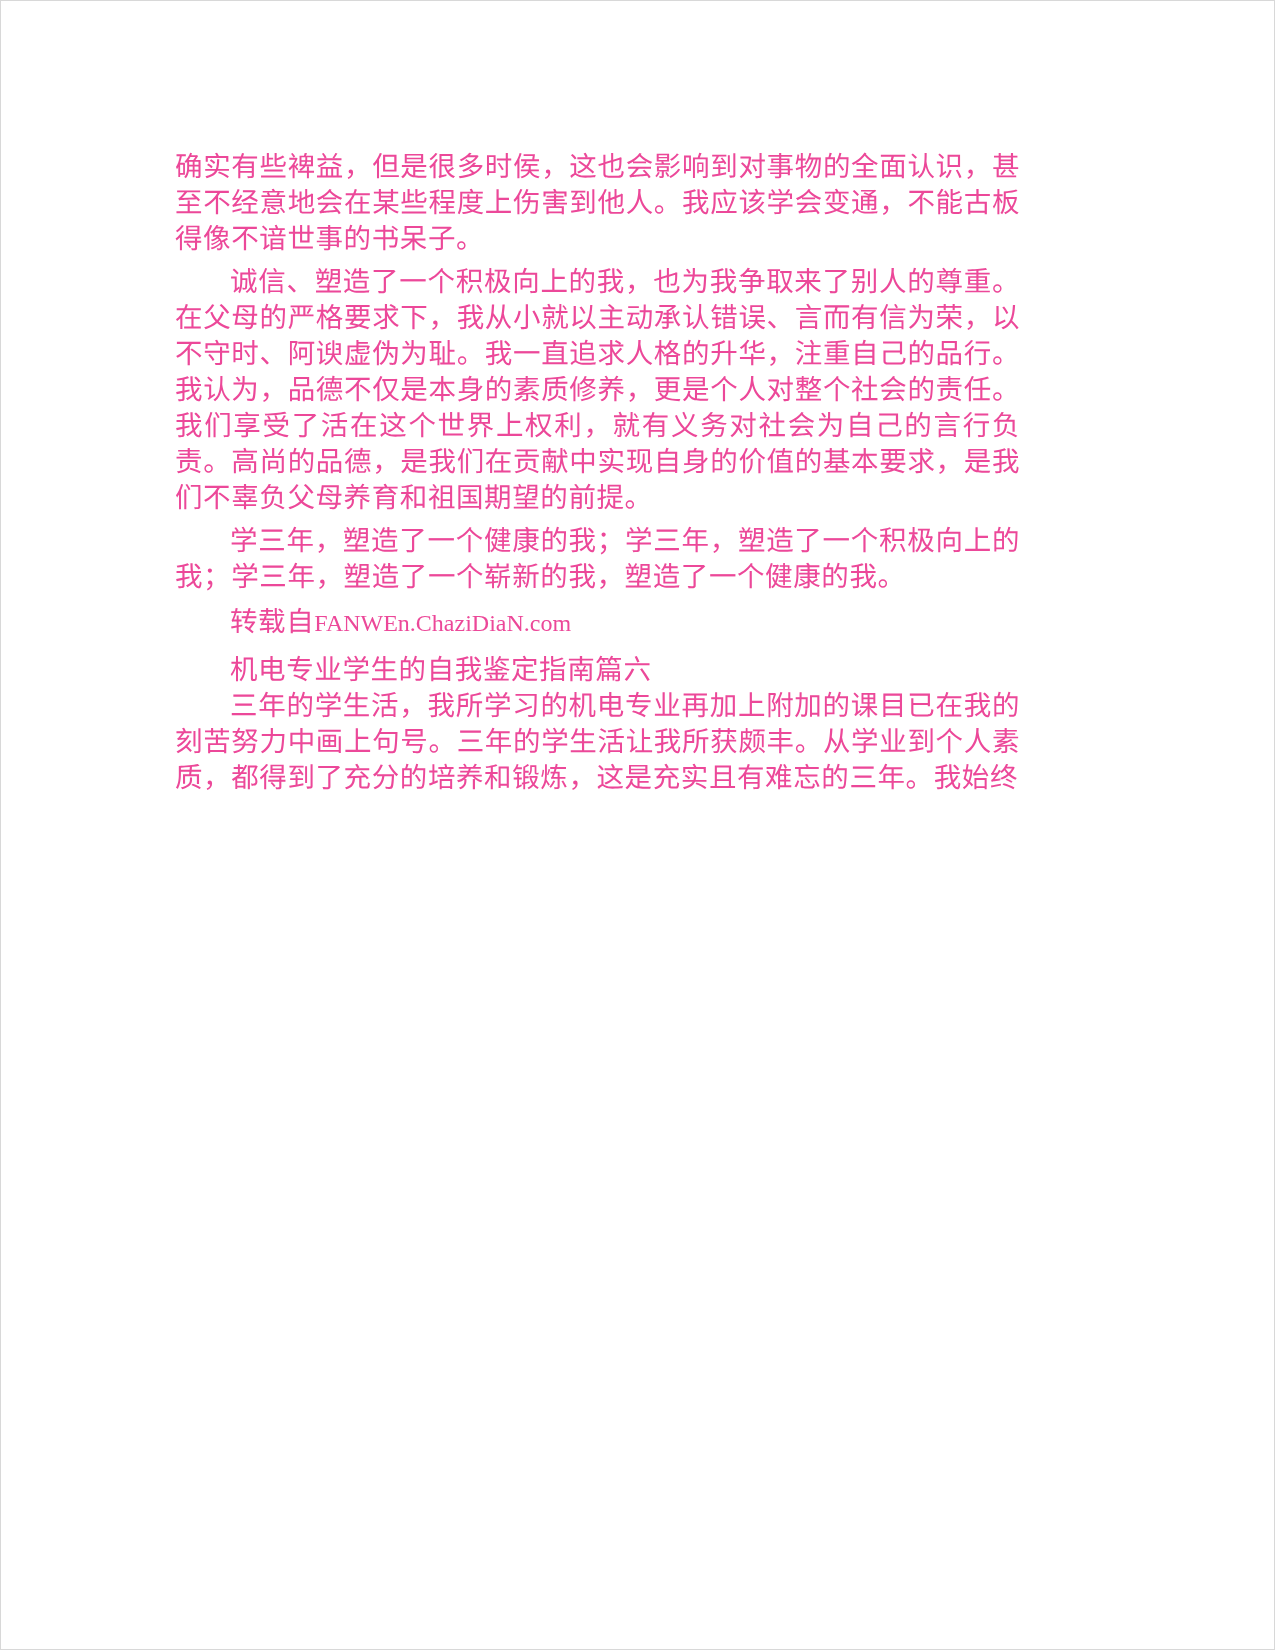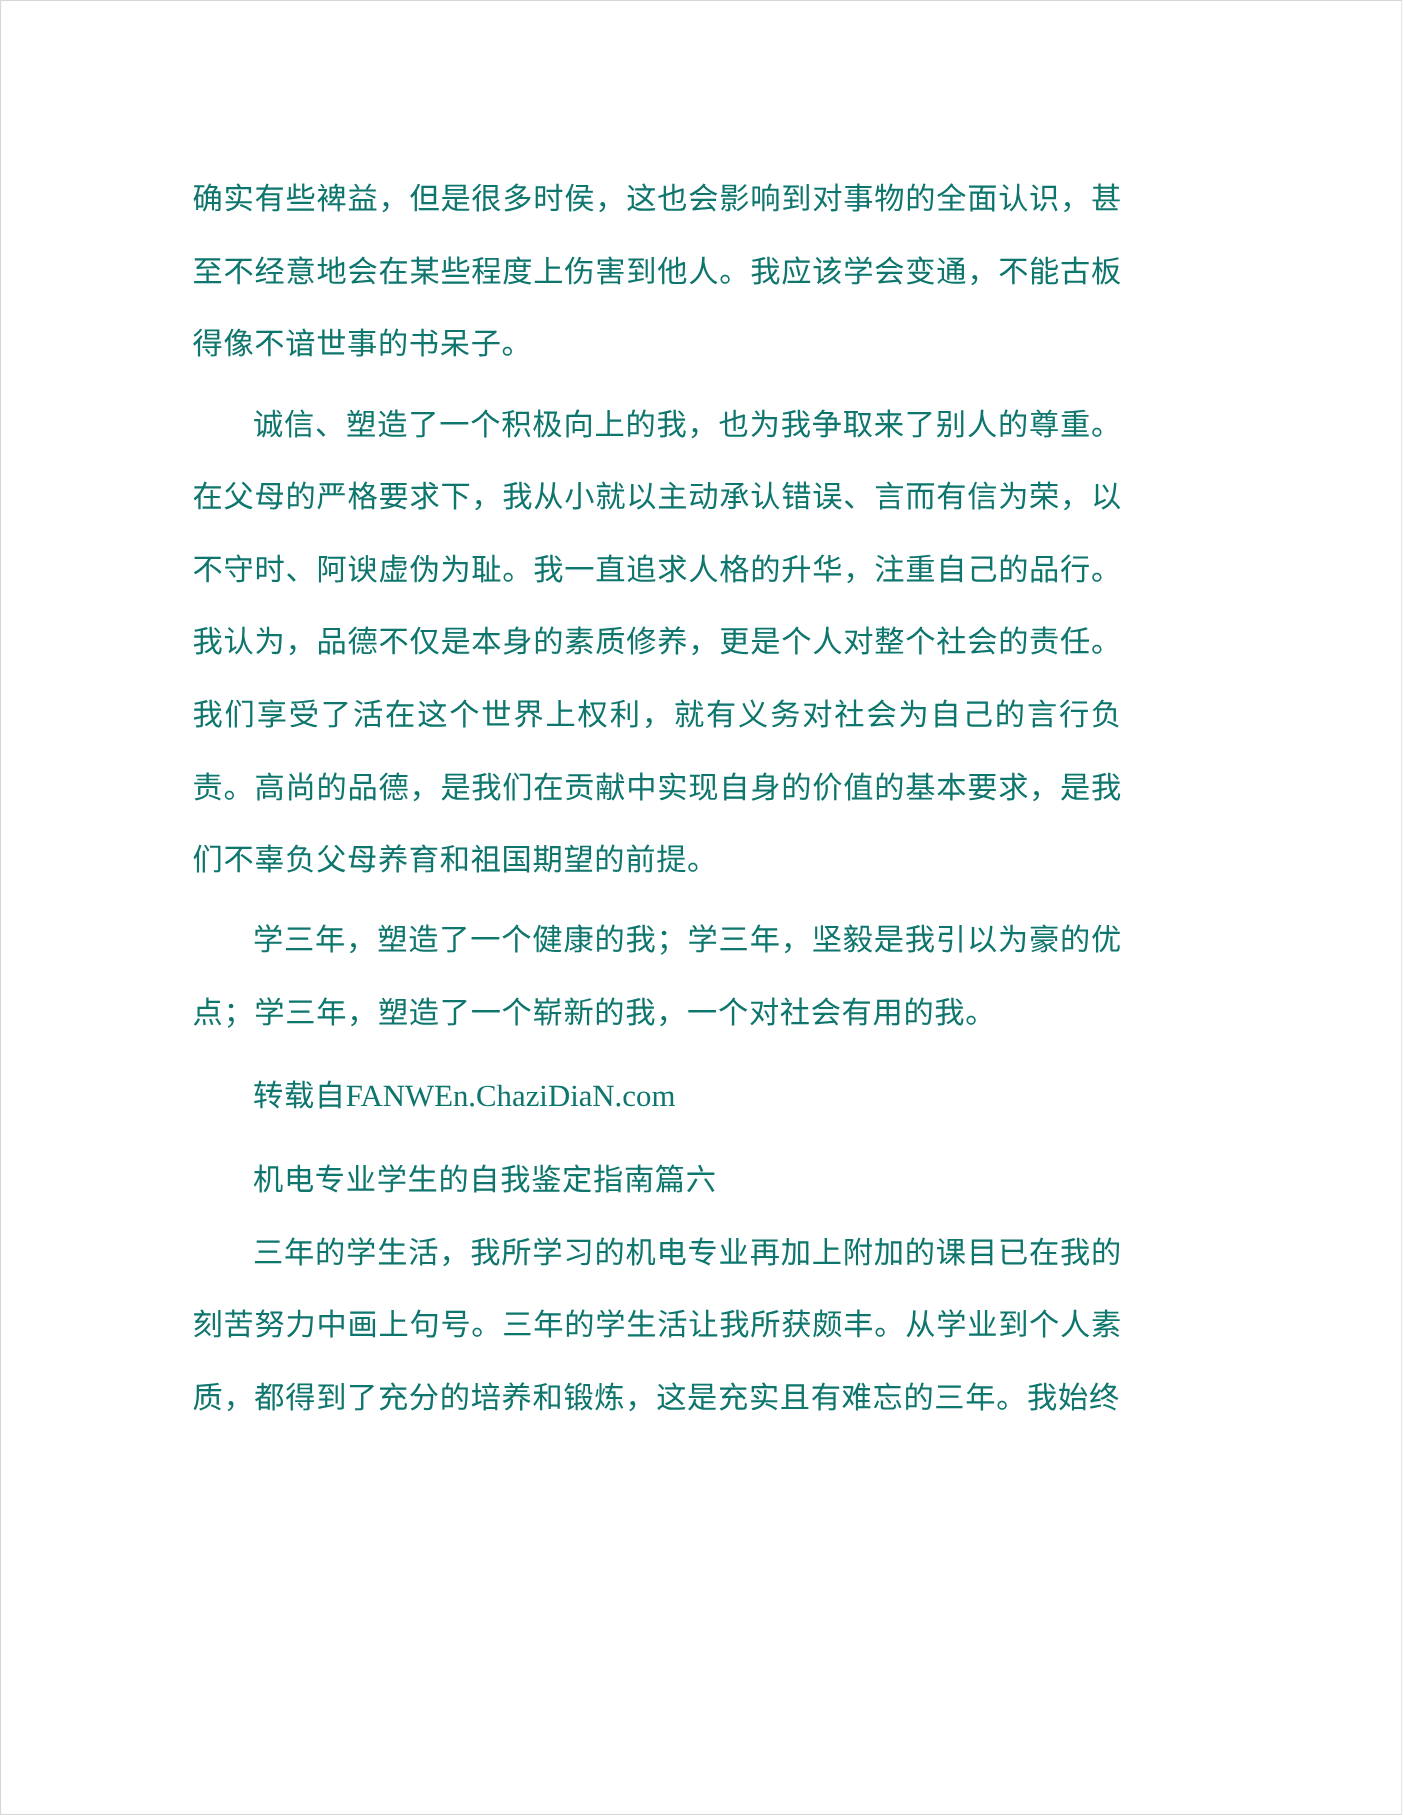--- a/index.html
+++ b/index.html
@@ -30,61 +30,61 @@
   .content {
     position: absolute;
     left: 175px;
     top: 148px;
     width: 845px;
   }
   p.para {
     margin: 0 0 0 0;
     font-family: "DejaVu Serif", "Liberation Serif", serif;
     font-size: 27.5px;
-    line-height: 66px;
-    color: #0f766e;
+    line-height: 36px;
+    color: #ec4899;
     text-align: justify;
     text-justify: inter-ideograph;
     letter-spacing: 0.6px;
     word-break: break-all;
   }
   p.indent {
     text-indent: 2em;
   }
   p.gap-top {
     margin-top: 7px;
   }
   p.source {
     text-indent: 2em;
     margin-top: 9px;
     margin-bottom: 9px;
   }
   p.source .latin {
     font-family: "Liberation Serif", "DejaVu Serif", serif;
-    font-size: 28px;
+    font-size: 24px;
     letter-spacing: 0;
   }
   p.heading {
     text-indent: 2em;
     margin-top: 10px;
   }
 </style>
 </head>
 <body>
 
 <div class="page">
   <div class="page-border"></div>
 
   <div class="content">
 
     <p class="para">确实有些裨益，但是很多时侯，这也会影响到对事物的全面认识，甚至不经意地会在某些程度上伤害到他人。我应该学会变通，不能古板得像不谙世事的书呆子。</p>
 
     <p class="para indent gap-top">诚信、塑造了一个积极向上的我，也为我争取来了别人的尊重。在父母的严格要求下，我从小就以主动承认错误、言而有信为荣，以不守时、阿谀虚伪为耻。我一直追求人格的升华，注重自己的品行。我认为，品德不仅是本身的素质修养，更是个人对整个社会的责任。我们享受了活在这个世界上权利，就有义务对社会为自己的言行负责。高尚的品德，是我们在贡献中实现自身的价值的基本要求，是我们不辜负父母养育和祖国期望的前提。</p>
 
-    <p class="para indent gap-top">学三年，塑造了一个健康的我；学三年，坚毅是我引以为豪的优点；学三年，塑造了一个崭新的我，一个对社会有用的我。</p>
+    <p class="para indent gap-top">学三年，塑造了一个健康的我；学三年，塑造了一个积极向上的我；学三年，塑造了一个崭新的我，塑造了一个健康的我。</p>
 
     <p class="para source"><span>转载自</span><span class="latin">FANWEn.ChaziDiaN.com</span></p>
 
 
     <p class="para heading">机电专业学生的自我鉴定指南篇六</p>
 
     <p class="para indent">三年的学生活，我所学习的机电专业再加上附加的课目已在我的刻苦努力中画上句号。三年的学生活让我所获颇丰。从学业到个人素质，都得到了充分的培养和锻炼，这是充实且有难忘的三年。我始终</p>
 
   </div>
 </div>

